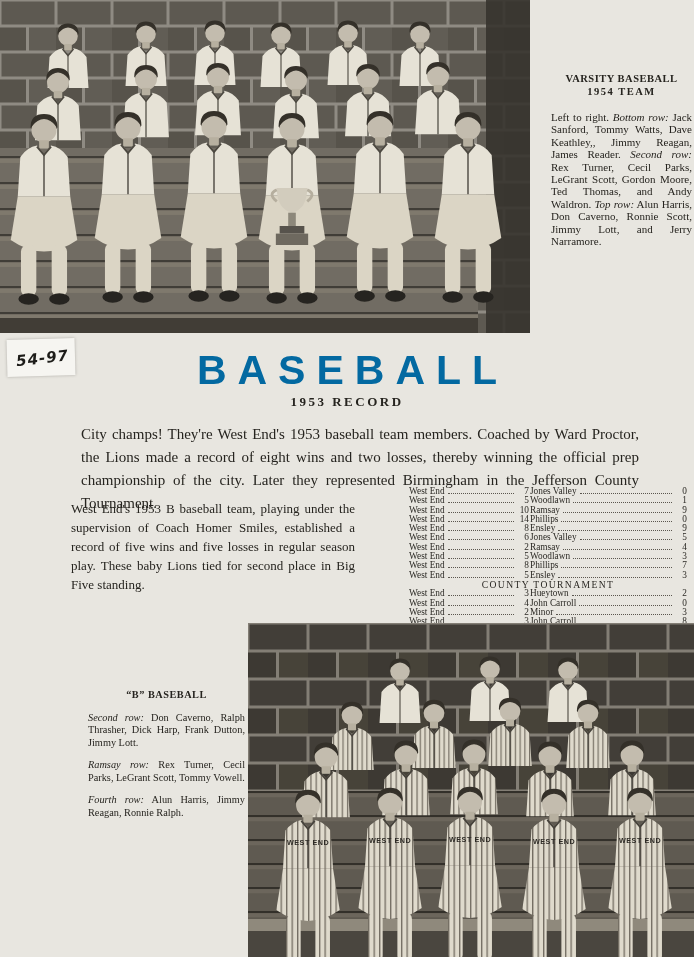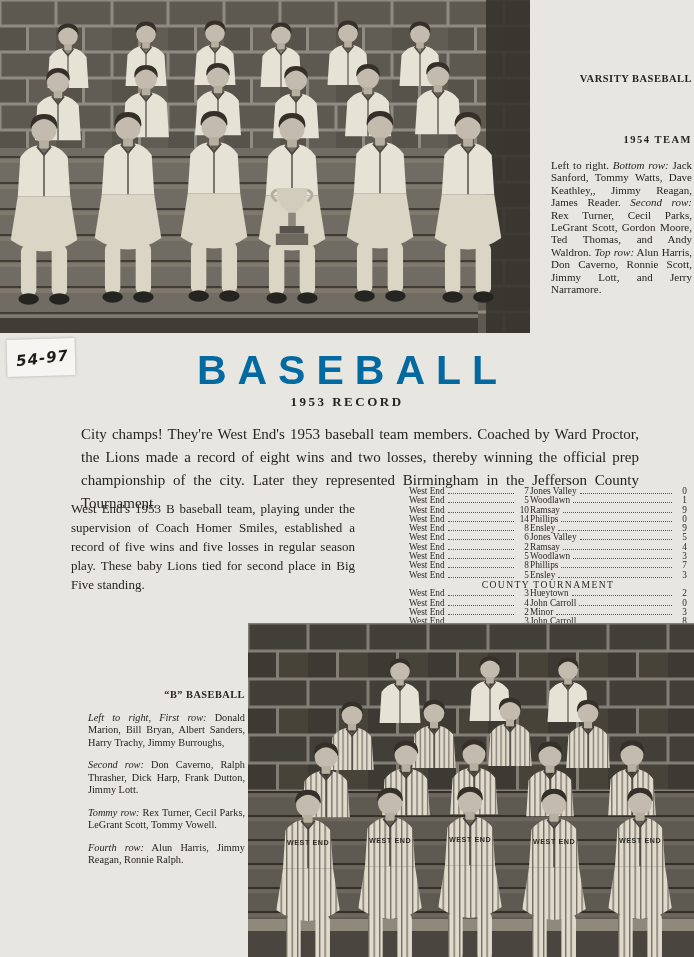--- a/index.html
+++ b/index.html
@@ -2,22 +2,22 @@
 <html><head>
 <meta charset="utf-8">
 <style>
   html,body{margin:0;padding:0;background:#bdbbb6;}
   .page{position:relative;width:694px;height:957px;background:#e8e6e0;overflow:hidden;
         font-family:"Liberation Serif",serif;color:#26241f;}
   .photo{position:absolute;line-height:0;}
   .photo svg{display:block;}
   
   .vcap{position:absolute;left:551px;top:72px;width:141px;}
-  .vcap-title{text-align:right;font-weight:bold;font-size:10.5px;line-height:13px;letter-spacing:.5px;}
-  .vcap-title .ln2{letter-spacing:1.5px;margin-top:48px;}
+  .vcap-title{text-align:center;font-weight:bold;font-size:10.5px;line-height:13px;letter-spacing:.5px;}
+  .vcap-title .ln2{letter-spacing:1.5px;}
   .vcap-body{margin-top:13px;font-size:11px;line-height:12.4px;text-align:justify;}
   em{font-style:italic;}
   
   .handlbl{position:absolute;left:7px;top:339px;width:68px;height:37px;background:#f6f5f1;
            box-shadow:0 0 3px rgba(60,58,52,.35);transform:rotate(-1.5deg);}
   .handlbl span{display:block;margin:10px 0 0 9px;font-family:"DejaVu Sans",sans-serif;
            font-style:italic;font-weight:bold;font-size:15px;letter-spacing:1px;
            transform:rotate(-5deg);color:#1d1c19;}
   
   .main-title{position:absolute;left:5px;top:347px;width:684px;text-align:center;
@@ -36,21 +36,21 @@
   .sr{display:flex;align-items:baseline;}
   .half-l{flex:0 0 120px;display:flex;align-items:baseline;}
   .half-r{flex:1;display:flex;align-items:baseline;margin-left:1px;}
   .nm{white-space:nowrap;}
   .dots{flex:1;border-bottom:1px dotted #5a564e;margin:0 3px 2px 3px;}
   .num{flex:0 0 12px;text-align:right;}
   .ct-head{text-align:center;font-size:9.6px;letter-spacing:1.4px;}
   
   .bcap{position:absolute;left:88px;top:689px;width:157px;font-size:10.3px;line-height:12.5px;
            text-align:justify;}
-  .bcap-title{font-weight:bold;letter-spacing:.5px;margin:0 0 11px 0;text-align:right;}
+  .bcap-title{font-weight:bold;letter-spacing:.5px;margin:0 0 11px 0;text-align:center;}
   .bcap p{margin:0 0 10px 0;}
   .jersey{font-family:"Liberation Sans",sans-serif;font-weight:bold;letter-spacing:.4px;fill:#2f2c27;}
 </style>
 </head>
 <body>
 
 <div class="page">
 
   <svg width="0" height="0" style="position:absolute" aria-hidden="true">
     <defs>
@@ -342,23 +342,22 @@
       <div class="half-r">
           <span class="nm">John Carroll</span>
           <span class="dots"></span>
           <span class="num">8</span>
         </div>
     </div>
   </div>
 
   <aside class="bcap">
     <p class="bcap-title">“B” BASEBALL</p>
-    <p><em>Left to right, First row:</em><span> Donald Marion, Bill Bryan, Albert Sanders, Harry Trachy, Jimmy Burroughs,</span></p>
     <p><em>Second row:</em><span> Don Caverno, Ralph Thrasher, Dick Harp, Frank Dutton, Jimmy Lott.</span></p>
-    <p><em>Tommy row:</em><span> Rex Turner, Cecil Parks, LeGrant Scott, Tommy Vowell.</span></p>
+    <p><em>Ramsay row:</em><span> Rex Turner, Cecil Parks, LeGrant Scott, Tommy Vowell.</span></p>
     <p><em>Fourth row:</em><span> Alun Harris, Jimmy Reagan, Ronnie Ralph.</span></p>
   </aside>
 
   <div class="photo" style="left:248px;top:623px">
     <svg width="446" height="334" viewBox="0 0 446 334">
       <rect width="446" height="334" fill="url(#pat-brickB)"></rect>
       <rect y="168" width="446" height="166" fill="url(#pat-plankB)"></rect>
       <rect y="296" width="446" height="12" fill="#8f897c"></rect>
       <rect y="308" width="446" height="26" fill="#4a463f"></rect>
 

